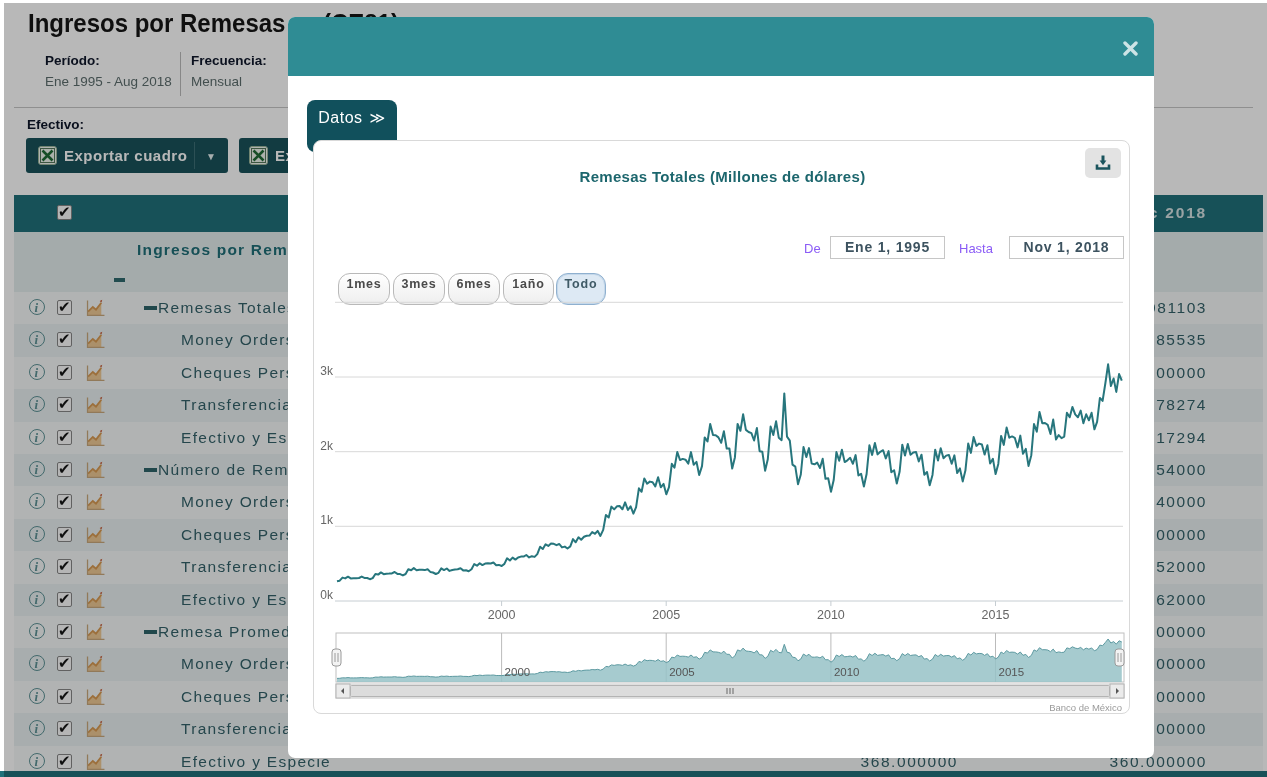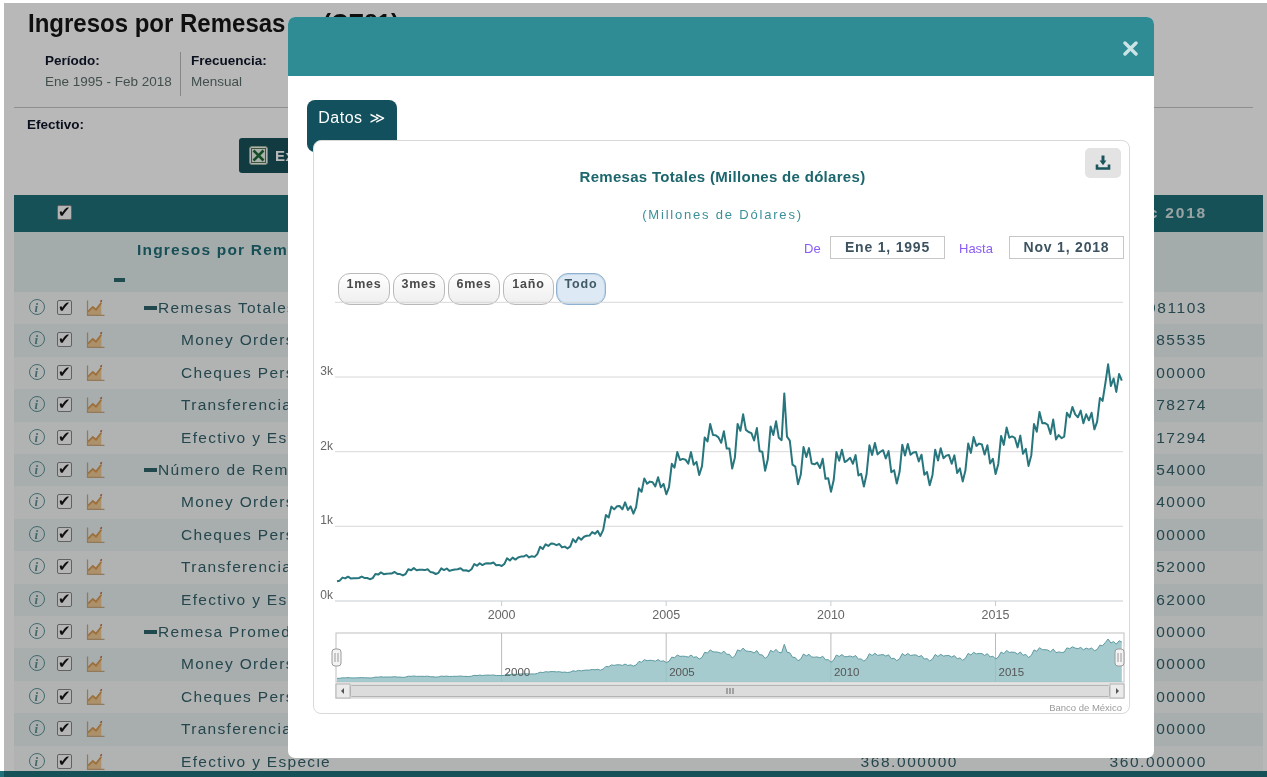--- a/index.html
+++ b/index.html
@@ -58,27 +58,38 @@
  background:linear-gradient(#ffffff,#eeeeee);font-size:12.5px;letter-spacing:0.8px;font-weight:bold;color:#4a4a4a;
  text-align:center;line-height:21px}
 .pill.sel{border:1px solid #8fb0cf;background:#dde9f4;color:#3f5a66;box-shadow:0 0 0 1px #c5d8ea inset}
 #chartsvg{left:0;top:0}
 .dash{position:absolute;left:130px;top:14px;width:13px;height:3.5px;background:#2e646a}
 </style></head>
 <body>
 <div id="page">
   <div class="abs" id="title">Ingresos por Remesas<span style="margin-left:39px">(CE81)</span></div>
   <div class="abs plabel" style="left:45px;top:53px">Período:</div>
-  <div class="abs pval" style="left:45px;top:74px">Ene 1995 - Feb 2018</div>
+  <div class="abs pval" style="left:45px;top:74px">Ene 1995 - Aug 2018</div>
   <div class="abs plabel" style="left:191px;top:53px">Frecuencia:</div>
   <div class="abs pval" style="left:191px;top:74px">Mensual</div>
   <div class="abs" id="vdiv"></div>
   <div class="abs" id="hr1"></div>
   <div class="abs plabel" style="left:27px;top:117px">Efectivo:</div>
 
+  <div class="abs expbtn" style="left:26px;width:202px">
+    <span style="margin-left:12px" class="xlicon">
+        <svg width="15" height="15" viewBox="0 0 15 15">
+          <rect x="0.5" y="0.5" width="14" height="14" fill="#eef5ee" stroke="#55795c" stroke-width="1"></rect>
+          <path d="M2.5 2.5 L12.5 12.5 M12.5 2.5 L2.5 12.5" stroke="#1f6b35" stroke-width="2.6"></path>
+        </svg>
+      </span>
+    <span style="margin-left:7px">Exportar cuadro</span>
+    <span style="position:absolute;left:168px;top:4px;width:1px;height:27px;background:#3d6f76"></span>
+    <span class="caret" style="position:absolute;left:180px;top:13px">▼</span>
+  </div>
   <div class="abs expbtn" style="left:239px;width:170px">
     <span style="margin-left:10px" class="xlicon">
         <svg width="15" height="15" viewBox="0 0 15 15">
           <rect x="0.5" y="0.5" width="14" height="14" fill="#eef5ee" stroke="#55795c" stroke-width="1"></rect>
           <path d="M2.5 2.5 L12.5 12.5 M12.5 2.5 L2.5 12.5" stroke="#1f6b35" stroke-width="2.6"></path>
         </svg>
       </span>
     <span style="margin-left:7px">Exportar series</span>
   </div>
 
@@ -286,21 +297,20 @@
         </svg>
       </div>
     <div class="abs" id="datosbtn">Datos <span style="margin-left:2px;font-size:15px">≫</span></div>
     <div class="abs" id="panel">
       <div class="abs" id="dlbtn"><svg width="36" height="30" viewBox="0 0 36 30">
             <path d="M18 7.5 V14" stroke="#1a545d" stroke-width="3" fill="none"></path>
             <path d="M14.6 12.5 H21.4 L18 17.2 Z" fill="#1a545d"></path>
             <path d="M12 16.5 V20.5 H24 V16.5" stroke="#1a545d" stroke-width="2.6" fill="none"></path>
           </svg></div>
       <div class="abs" id="ctitle">Remesas Totales (Millones de dólares)</div>
-      <div class="abs" id="csub">(Millones de Dólares)</div>
       <div class="abs dlab" style="left:490px">De</div>
       <div class="abs dinput" style="left:516px">Ene 1, 1995</div>
       <div class="abs dlab" style="left:645px">Hasta</div>
       <div class="abs dinput" style="left:695px">Nov 1, 2018</div>
       <div class="abs pill" style="left:24px;width:52px">1mes</div>
       <div class="abs pill" style="left:79px;width:52px">3mes</div>
       <div class="abs pill" style="left:134px;width:52px">6mes</div>
       <div class="abs pill" style="left:189px;width:51px">1año</div>
       <div class="abs pill sel" style="left:242px;width:50px">Todo</div>
       <svg class="abs" id="chartsvg" width="817" height="574" viewBox="0 0 817 574">

